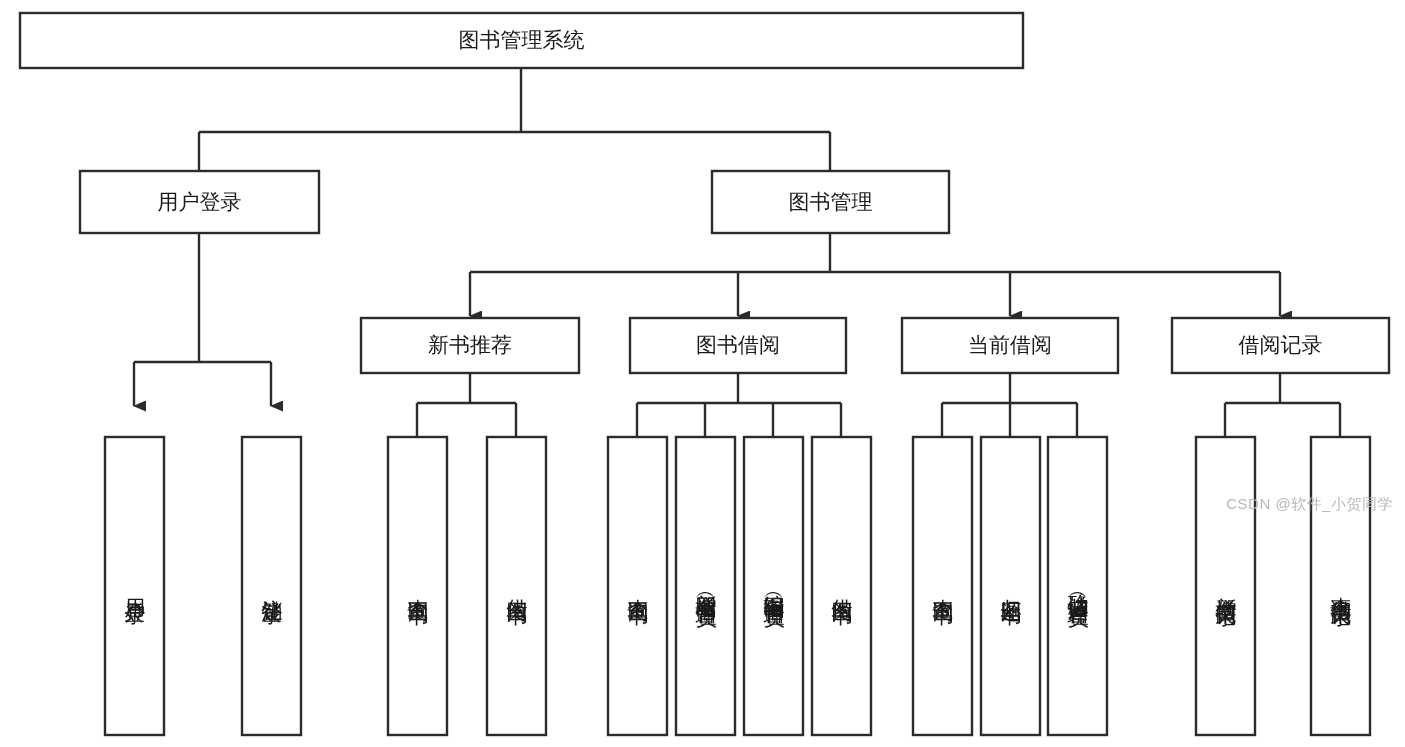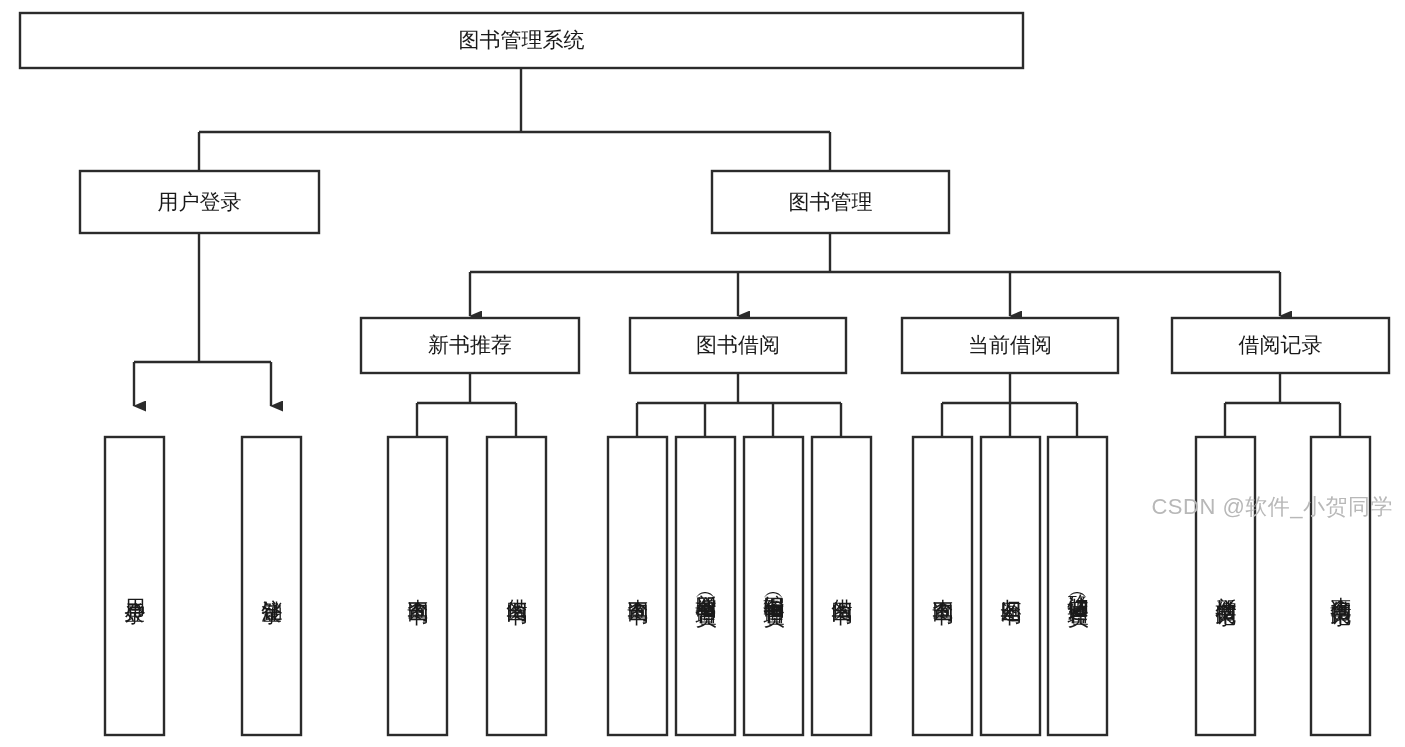--- a/index.html
+++ b/index.html
@@ -62,23 +62,23 @@
     font-family: "Liberation Sans", "DejaVu Sans", sans-serif;
     font-size: 21px;
     line-height: 1.18;
     letter-spacing: 2px;
     color: #1a1a1a;
     white-space: nowrap;
   }
   .watermark {
     position: absolute;
     right: 12px;
-    bottom: 6px;
-    font-family: "Liberation Sans", "DejaVu Sans", sans-serif;
-    font-size: 22px;
+    bottom: 14px;
+    font-family: "Liberation Sans", "DejaVu Sans", sans-serif;
+    font-size: 15px;
     color: #b8b8b8;
     letter-spacing: 0.5px;
     user-select: none;
   }
 </style>
 </head>
 <body>
 
 <div id="diagram-root">
 

